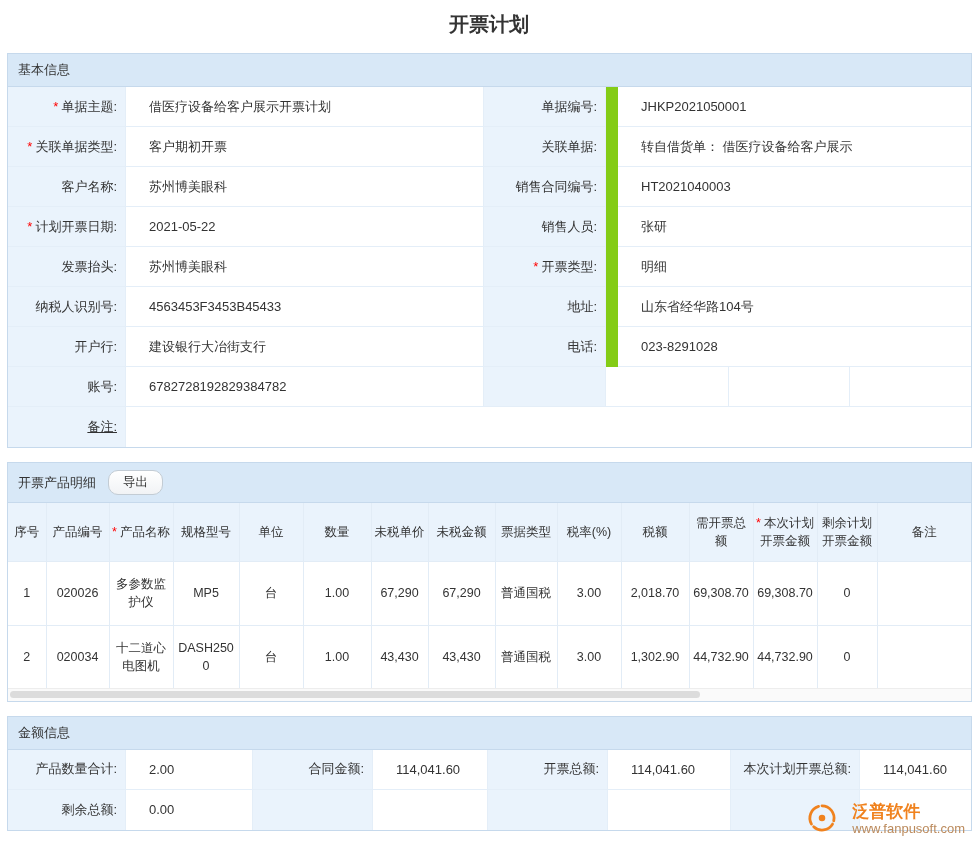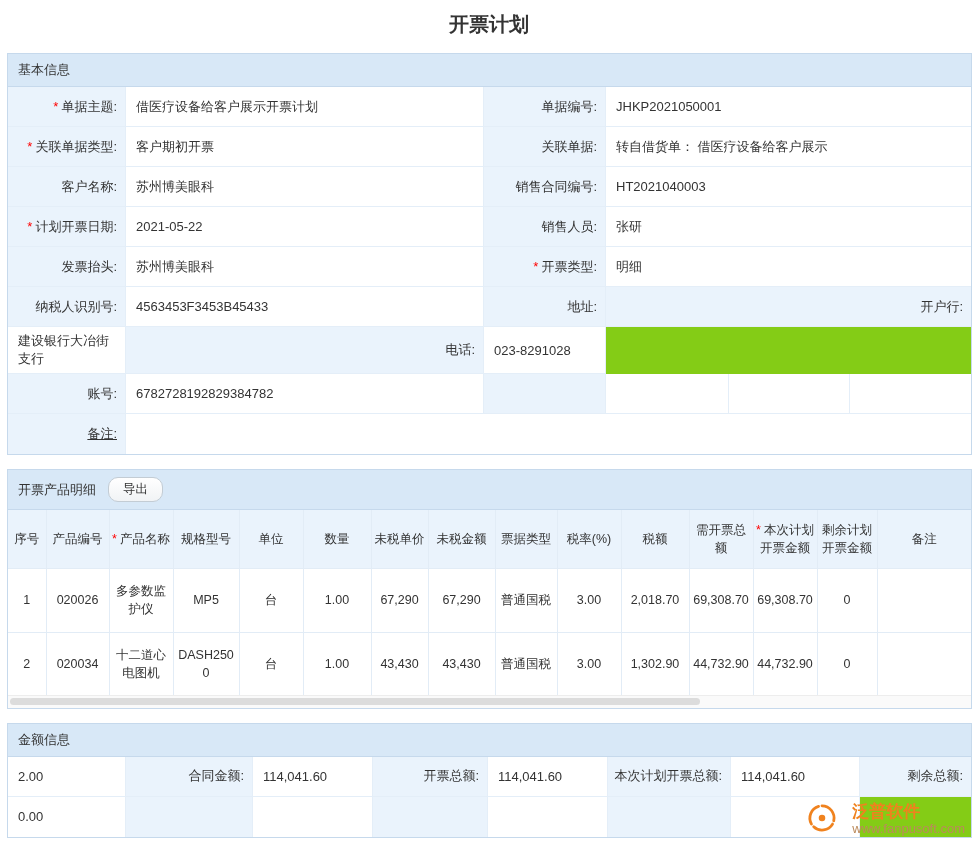--- a/index.html
+++ b/index.html
@@ -37,32 +37,32 @@
   .grid { display: grid; }
   .grid-basic  { grid-template-columns: 118px 358px 122px 1fr; }
   .grid-acct   { grid-template-columns: 118px 358px 122px 123px 121px 1fr; }
   .grid-remark { grid-template-columns: 118px 1fr; }
   .grid-amt    { grid-template-columns: 118px 127px 120px 115px 120px 123px 129px 1fr; }
   .cell {
     min-height: 40px;
     border-right: 1px solid #e4eef8;
     border-bottom: 1px solid #e4eef8;
     display: flex; align-items: center;
-    padding: 5px 10px;
+    padding: 5px 23px;
     word-break: break-all;
   }
   .lbl {
     background: #eaf3fc;
     justify-content: flex-end;
     text-align: right;
     padding: 5px 8px 5px 4px;
     color: #333;
   }
   .val { background: #fff; justify-content: flex-start; text-align: left; }
-  .grid-basic  > .cell:nth-child(4n) { border-right: none; }
+  .grid-basic  > .cell:nth-child(4n) { border-right: none; margin-left: 12px; }
   .grid-acct   > .cell:nth-child(6n) { border-right: none; }
   .grid-remark > .cell:nth-child(2n) { border-right: none; }
   .grid-remark > .cell { border-bottom: none; text-decoration: underline; }
   .grid-amt    > .cell:nth-child(8n) { border-right: none; }
   .grid-amt    > .cell:nth-child(n+9) { border-bottom: none; }
   .req { color: #ff0000; margin-right: 3px; }
 
   table.products {
     width: 100%; border-collapse: collapse; table-layout: fixed;
     font-size: 12.5px;
@@ -157,20 +157,21 @@
         </div>
       <div class="cell val">明细</div>
 
       <div class="cell lbl">
           <span>纳税人识别号:</span>
         </div>
       <div class="cell val">4563453F3453B45433</div>
       <div class="cell lbl">
           <span>地址:</span>
         </div>
+      <div class="cell val">山东省经华路104号</div>
 
       <div class="cell lbl">
           <span>开户行:</span>
         </div>
       <div class="cell val">建设银行大冶街支行</div>
       <div class="cell lbl">
           <span>电话:</span>
         </div>
       <div class="cell val">023-8291028</div>
     </div>
@@ -277,20 +278,23 @@
     <div class="hscroll">
       <div class="hthumb"></div>
     </div>
   </div>
 
   <div class="section">
     <div class="section-header">
       <span>金额信息</span>
     </div>
     <div class="grid grid-amt">
+      <div class="cell lbl">
+          <span>产品数量合计:</span>
+        </div>
       <div class="cell val">2.00</div>
       <div class="cell lbl">
           <span>合同金额:</span>
         </div>
       <div class="cell val">114,041.60</div>
       <div class="cell lbl">
           <span>开票总额:</span>
         </div>
       <div class="cell val">114,041.60</div>
       <div class="cell lbl">

